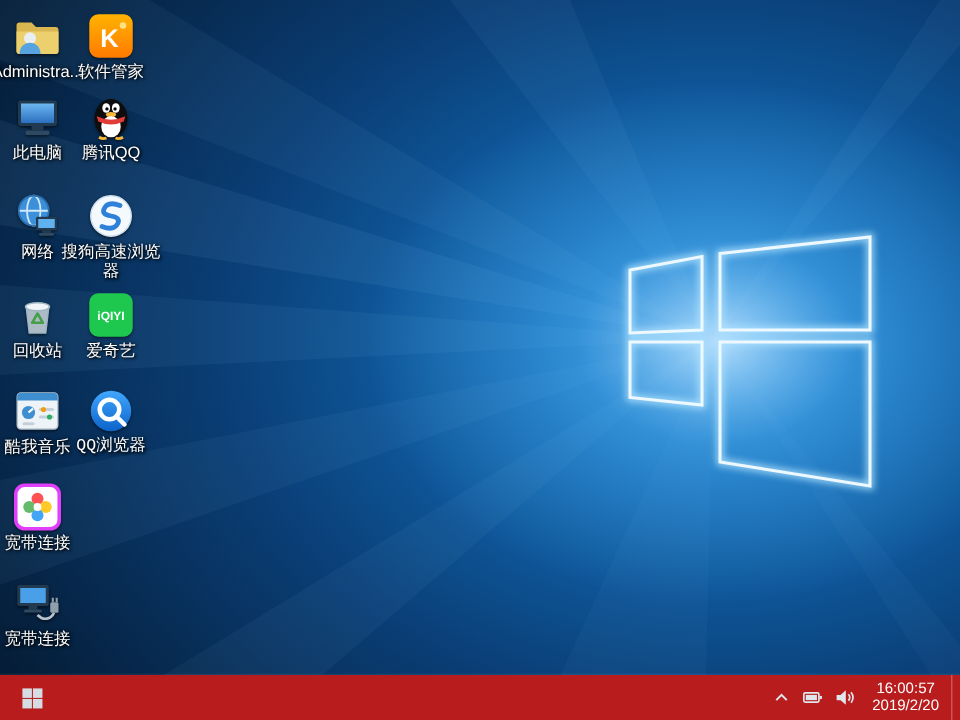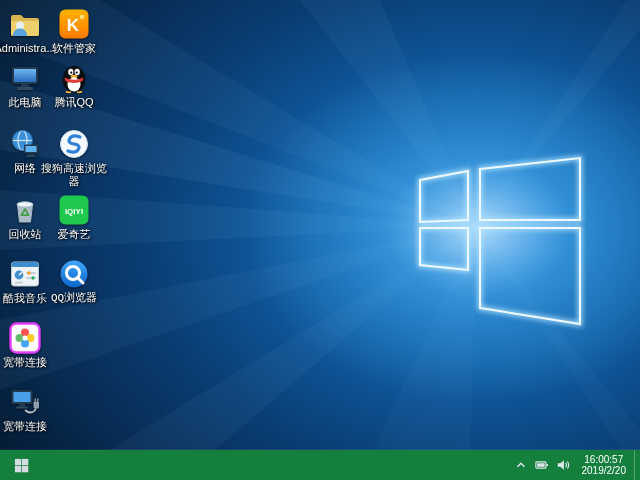--- a/index.html
+++ b/index.html
@@ -19,21 +19,21 @@
   .icon-cell .app{width:32px;height:32px;filter:drop-shadow(0 1px 1px rgba(0,0,0,.55));}
   .icon-label{
     margin-top:2px;font-size:11px;line-height:13px;color:#fff;
     text-align:center;max-width:66px;word-break:break-all;
     text-shadow:1px 1px 2px rgba(0,0,0,.95),0 0 3px rgba(0,0,0,.8);
   }
   .icon-label.nowrap{white-space:nowrap;max-width:none;}
 
   .taskbar{
     position:absolute;left:0;bottom:0;width:640px;height:30px;
-    background:#15803d;display:flex;align-items:flex-end;z-index:10;
+    background:#b91c1c;display:flex;align-items:flex-end;z-index:10;
     box-shadow:0 -1px 0 rgba(255,255,255,.06);
   }
   .start-button{width:42px;height:30px;display:flex;align-items:center;justify-content:center;}
   .taskbar-spacer{flex:1;}
   .tray{display:flex;align-items:center;height:100%;}
   .tray-icon{width:21px;height:30px;display:flex;align-items:center;justify-content:center;}
   .tray-icon svg{width:14px;height:14px;}
   .clock{
     color:#fff;font-size:10px;line-height:11px;text-align:center;
     padding:0 8px;display:flex;flex-direction:column;justify-content:center;height:100%;

